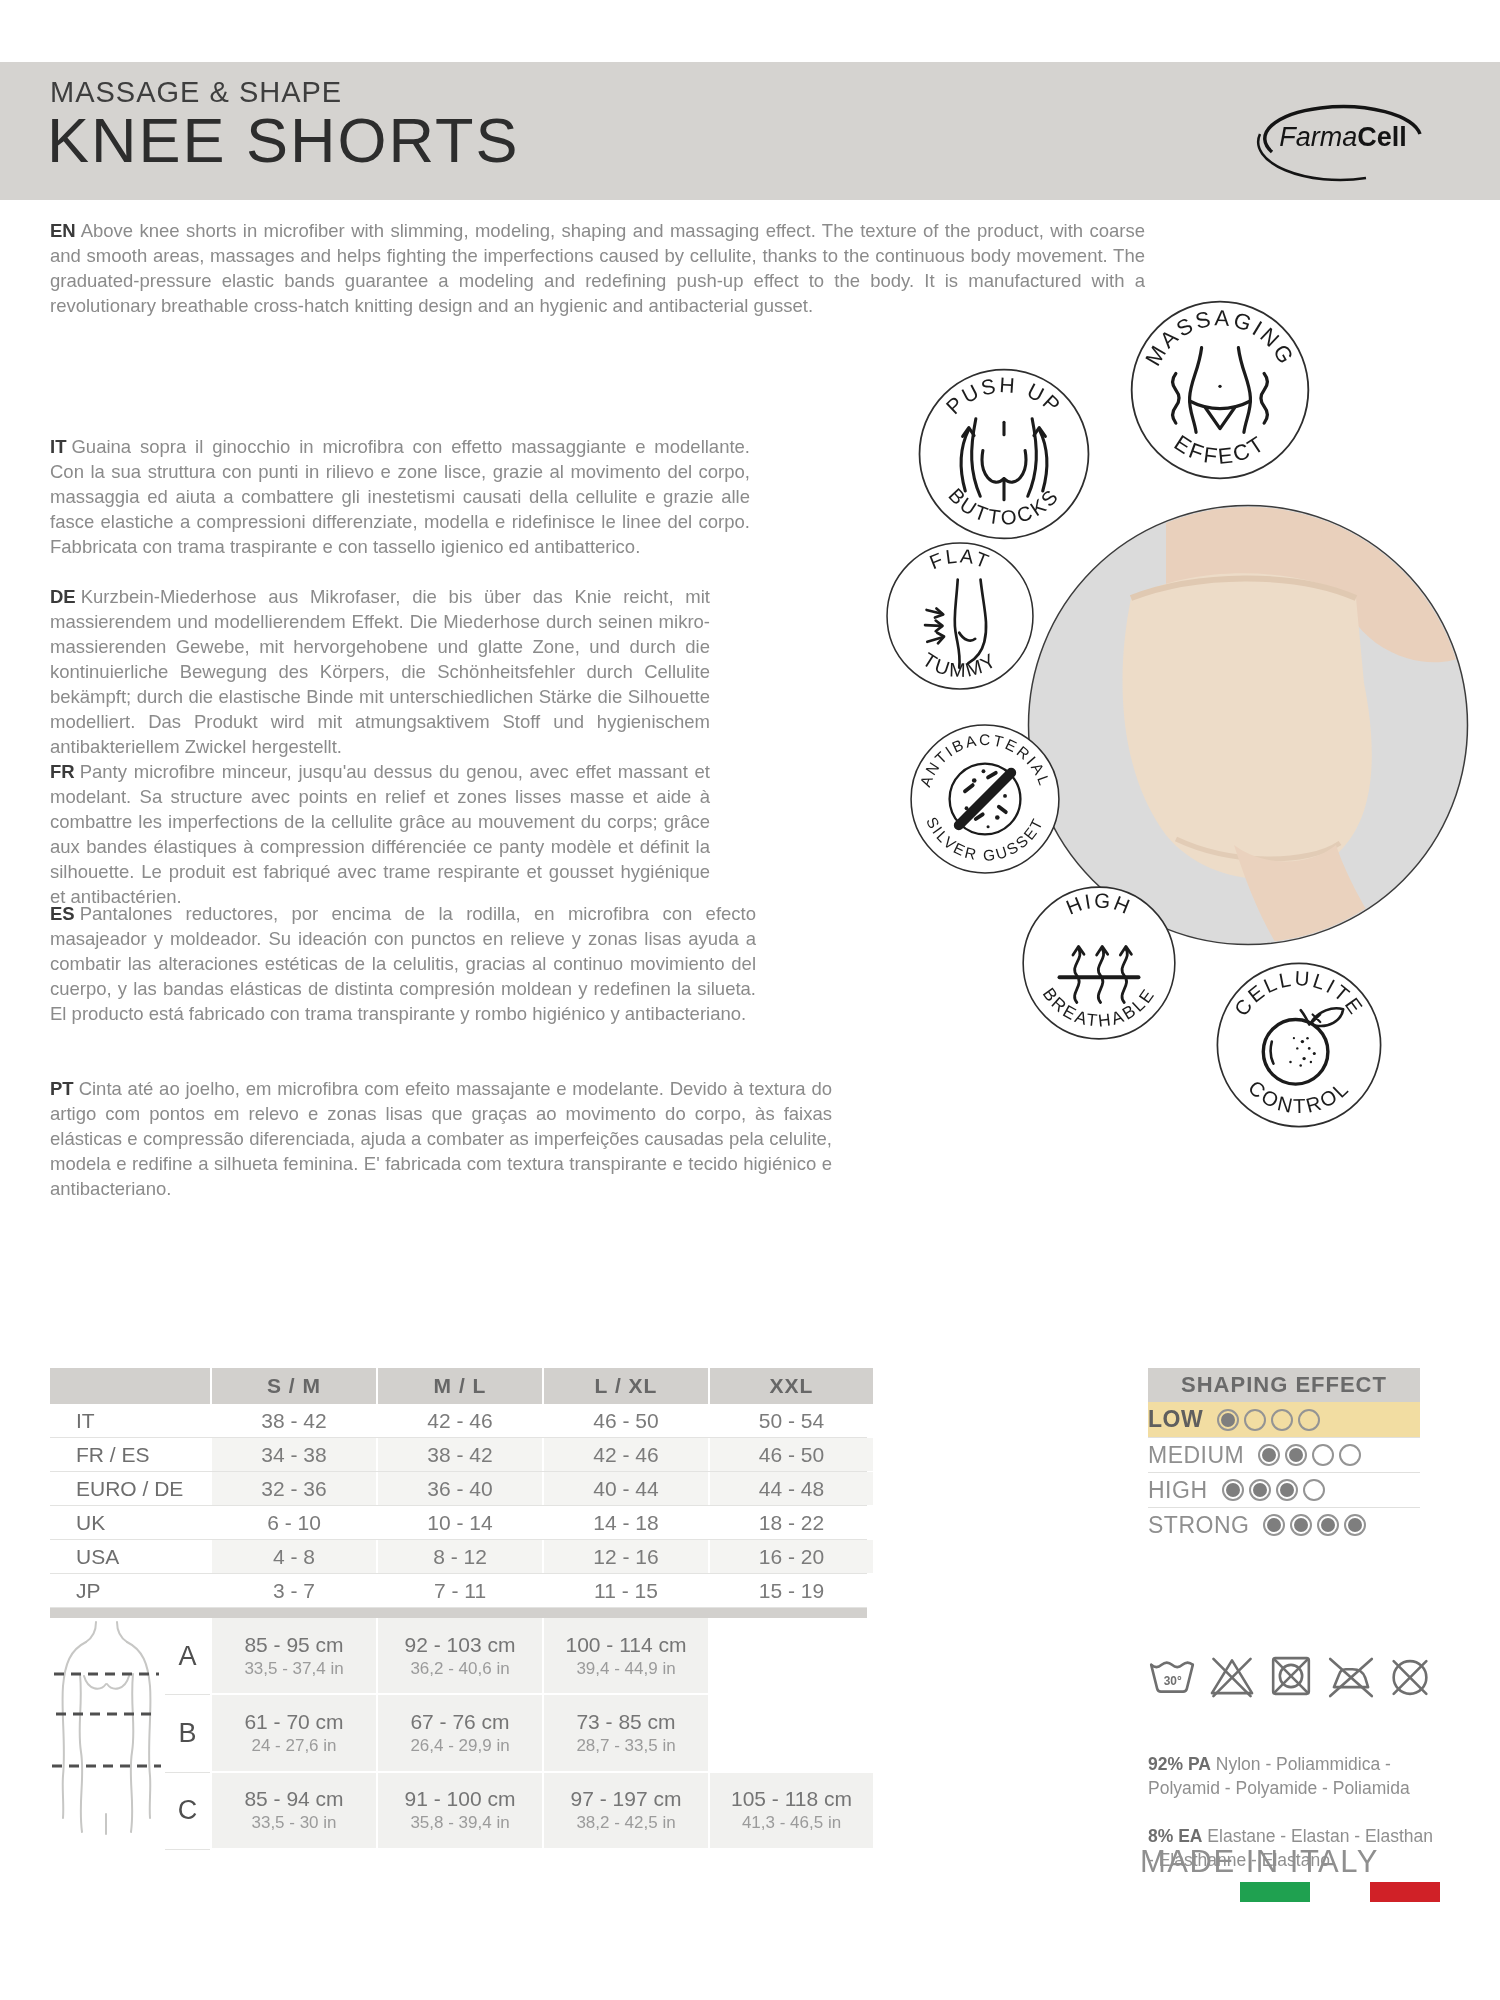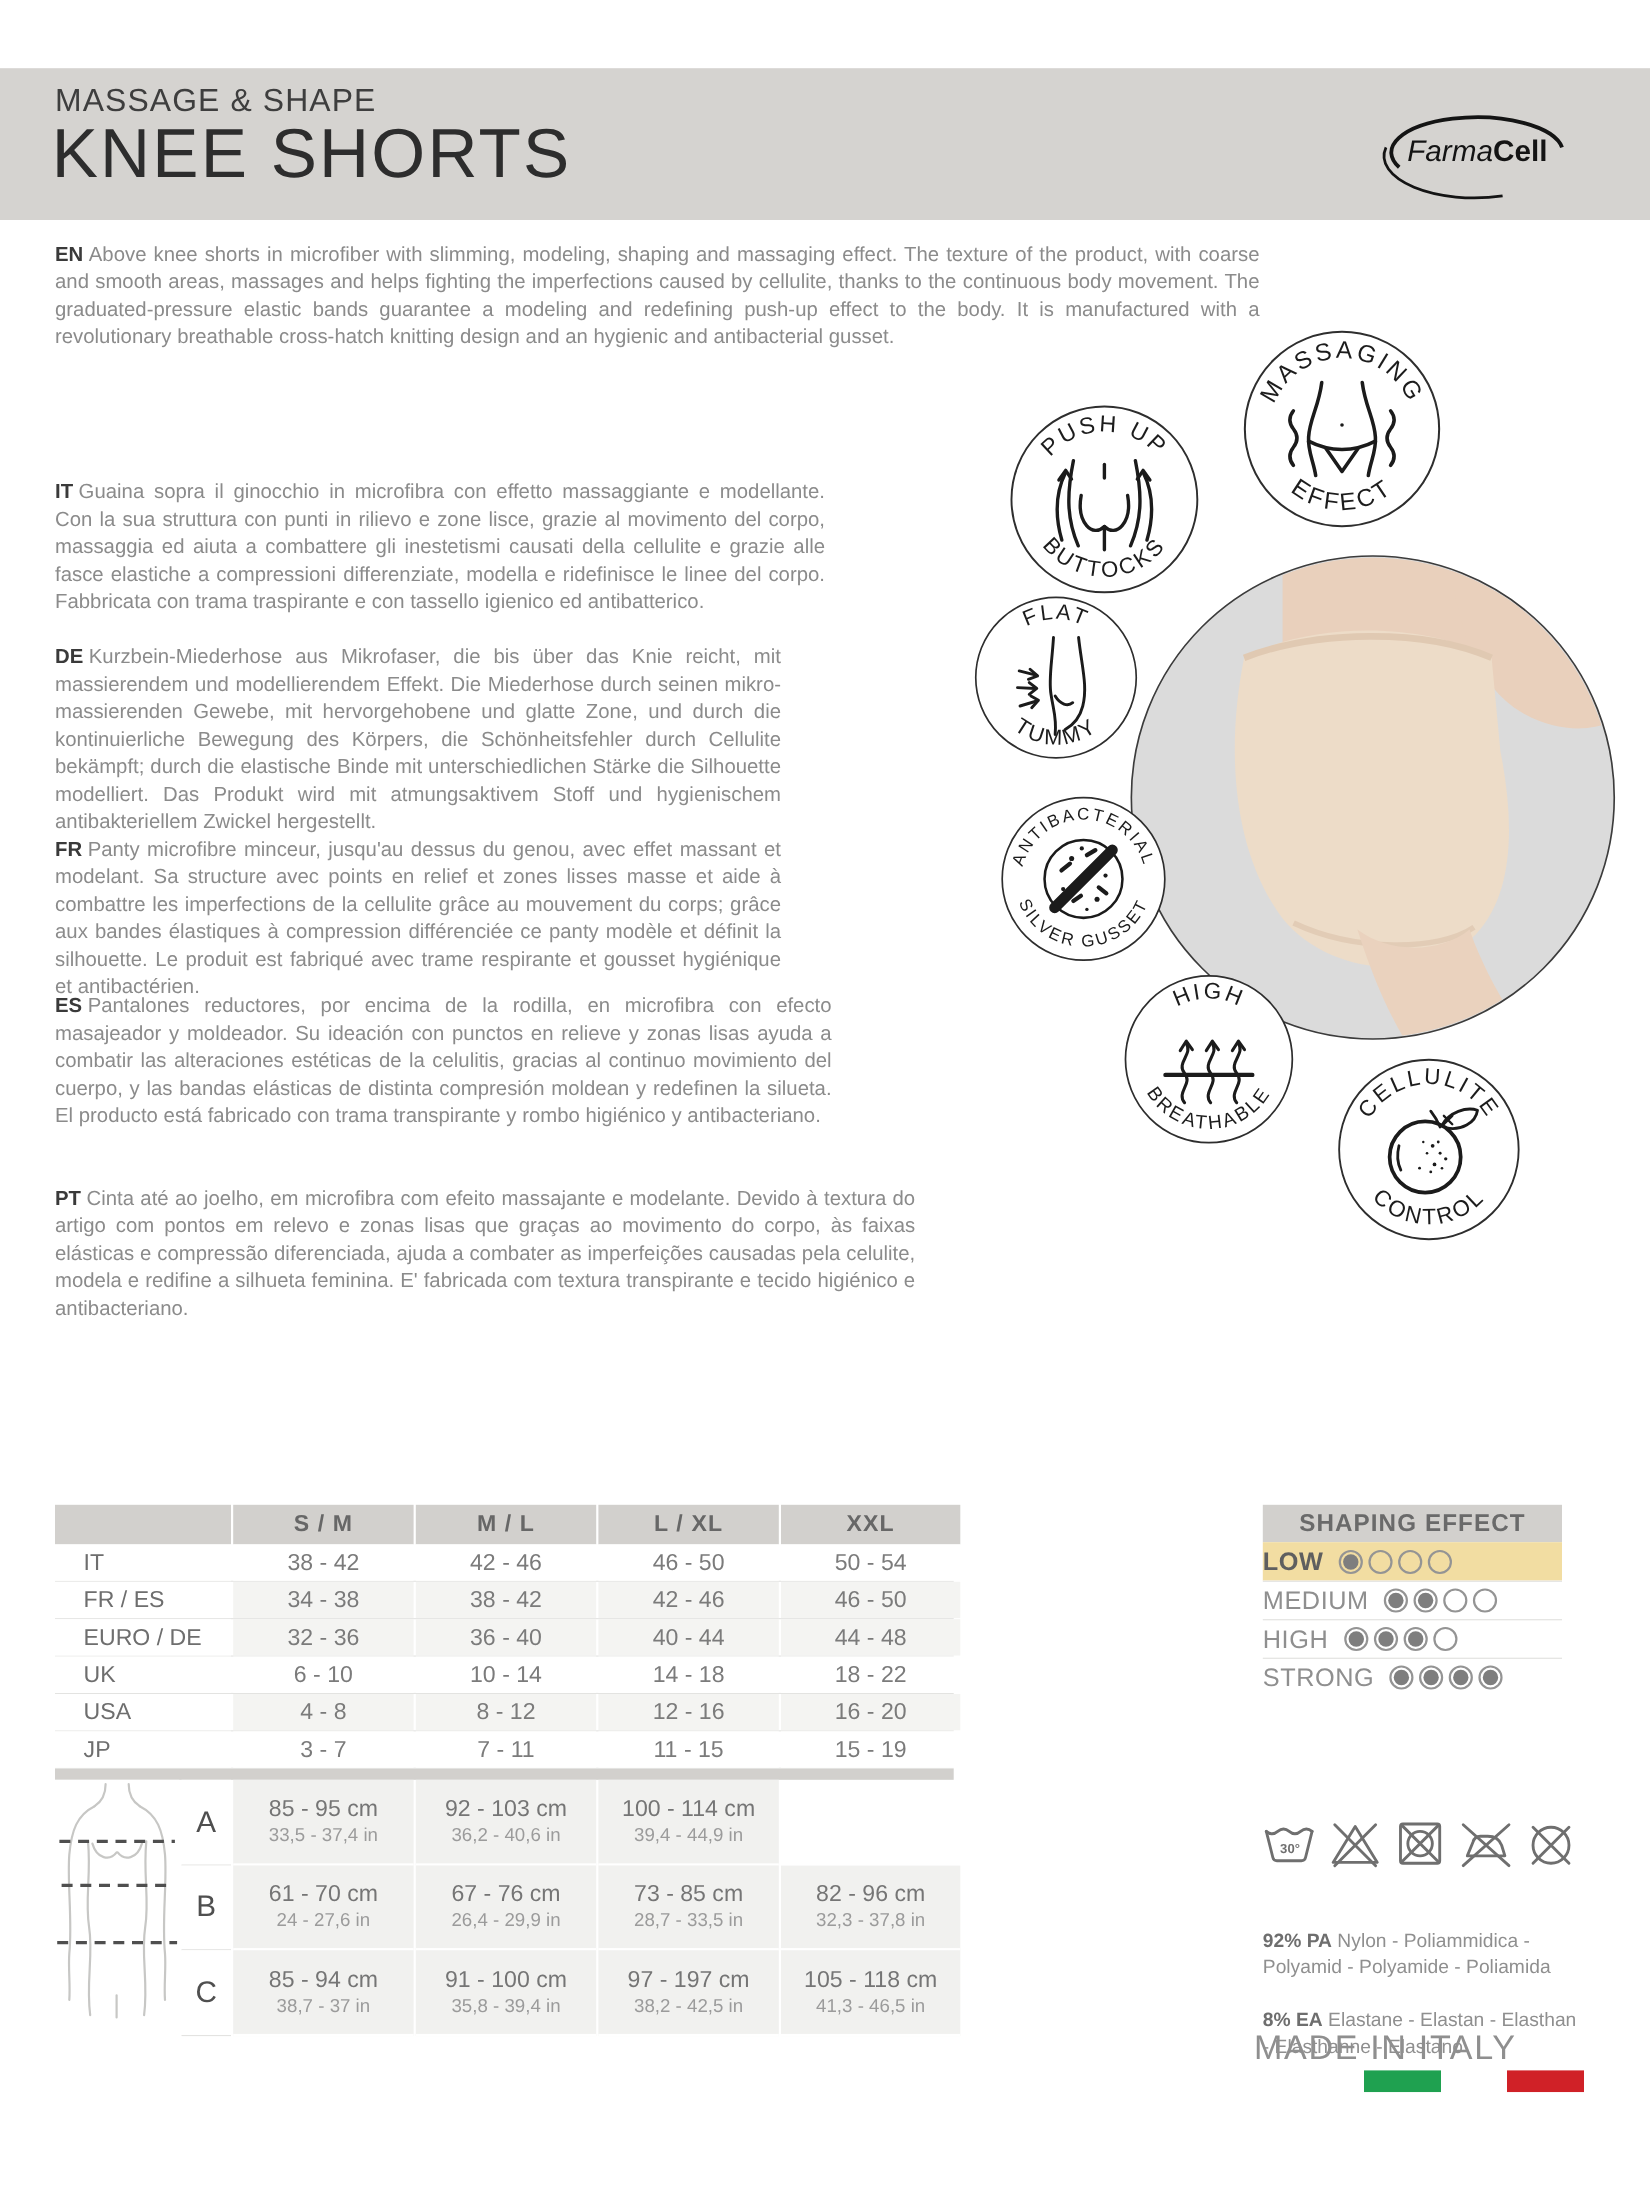--- a/index.html
+++ b/index.html
@@ -342,29 +342,25 @@
           <span class="in">24 - 27,6 in</span>
         </div>
       <div class="mt-cell" style="grid-row:2">
           <span class="cm">67 - 76 cm</span>
           <span class="in">26,4 - 29,9 in</span>
         </div>
       <div class="mt-cell" style="grid-row:2">
           <span class="cm">73 - 85 cm</span>
           <span class="in">28,7 - 33,5 in</span>
         </div>
-      <div class="mt-cell" style="grid-row:2">
-          <span class="cm">82 - 96 cm</span>
-          <span class="in">32,3 - 37,8 in</span>
-        </div>
 
       <div class="mt-letter" style="grid-row:3">C</div>
       <div class="mt-cell" style="grid-row:3">
           <span class="cm">85 - 94 cm</span>
-          <span class="in">38,7 - 37 in</span>
+          <span class="in">33,5 - 30 in</span>
         </div>
       <div class="mt-cell" style="grid-row:3">
           <span class="cm">91 - 100 cm</span>
           <span class="in">35,8 - 39,4 in</span>
         </div>
       <div class="mt-cell" style="grid-row:3">
           <span class="cm">97 - 197 cm</span>
           <span class="in">38,2 - 42,5 in</span>
         </div>
       <div class="mt-cell" style="grid-row:3">

